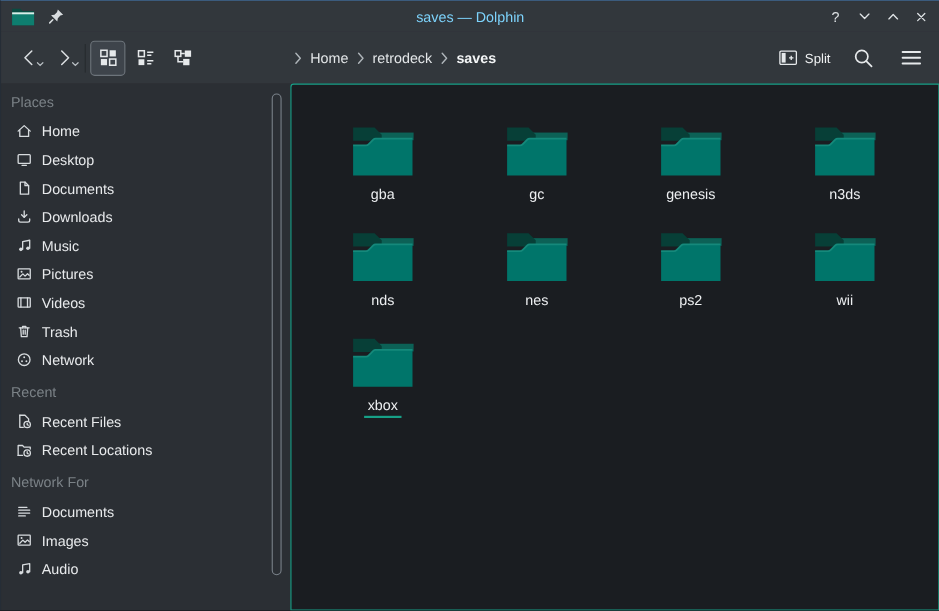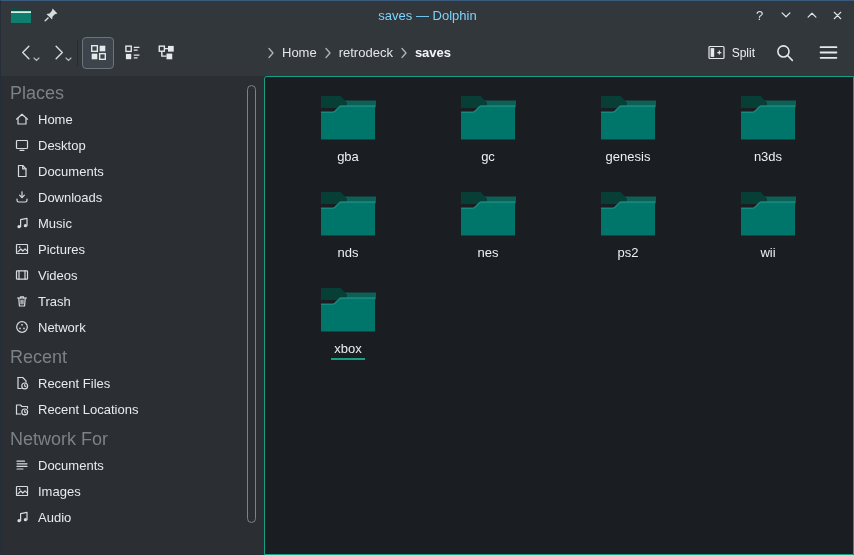--- a/index.html
+++ b/index.html
@@ -39,33 +39,33 @@
   .split-btn { display:flex; align-items:center; gap:7px; color:#eef0f1; font-size:12px;
                cursor:pointer; }
   .icon-btn { width:26px; height:26px; display:flex; align-items:center; justify-content:center;
               cursor:pointer; }
 
   
   .sidebar { position:absolute; left:0; top:75px; width:263px; bottom:0;
              background:var(--sidebar-bg,#2b2f34); overflow:hidden; }
   .sb-list { padding-top:4px; }
   .sb-header { height:26px; line-height:26px; padding-left:9px; color:#7b8287;
-               font-size:18px; cursor:pointer; }
+               font-size:13px; cursor:pointer; }
   .sb-header + .sb-header, .sb-item + .sb-header { margin-top:4px; }
   .sb-item { height:26px; display:flex; align-items:center; padding-left:13px; gap:8px;
              color:#e8eaec; font-size:13px; cursor:pointer; }
   .sb-icon { width:16px; height:16px; display:flex; align-items:center; justify-content:center; }
   .sb-scrollbar { position:absolute; right:8px; top:9px; width:9px; height:438px;
                   border:1px solid #7a828a; border-radius:5px; cursor:pointer; }
 
   
   .mainview { position:absolute; left:263px; top:75px; right:0; bottom:0;
               background:var(--view-bg,#1a1d21); border:1px solid var(--accent,#17a087);
               border-radius:3px 0 0 0; }
-  .folder-grid { position:absolute; left:13px; top:8px; display:grid;
+  .folder-grid { position:absolute; left:13px; top:28px; display:grid;
                  grid-template-columns:repeat(4,140px); grid-auto-rows:96px; }
   .cell { display:flex; flex-direction:column; align-items:center; padding-top:8px;
           cursor:pointer; }
   .f-icon { width:58px; height:48px; }
   .f-label { margin-top:8px; color:#edeff1; font-size:13px; padding:0 3px 2px 3px; }
   .f-label.current { border-bottom:2px solid var(--accent,#17a087); }
 </style>
 </head>
 <body>
 

